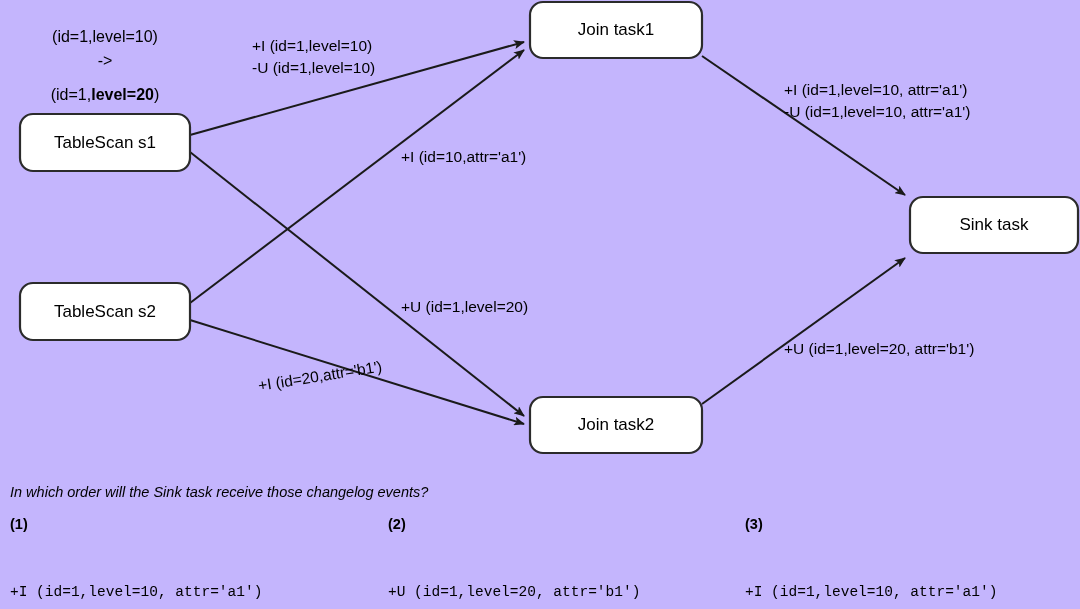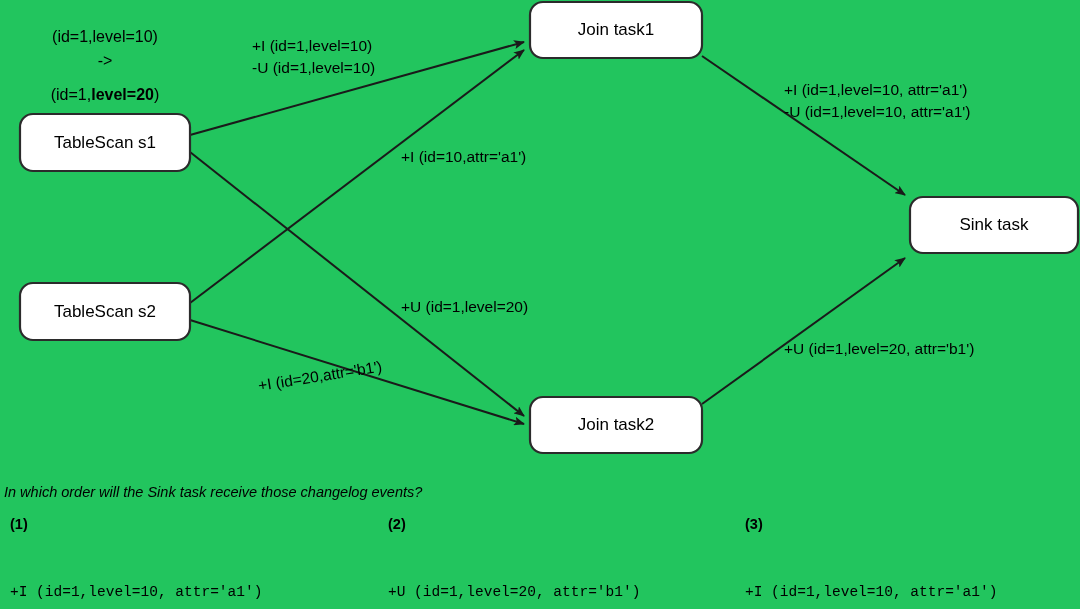--- a/index.html
+++ b/index.html
@@ -9,21 +9,21 @@
   }
   body {
     font-family: "Liberation Sans", sans-serif;
     color: #000000;
   }
   #page {
     position: relative;
     width: 1080px;
     height: 609px;
     overflow: hidden;
-    background: #22c55e;
+    background: #c4b5fd;
   }
   #diagram-svg {
     position: absolute;
     left: 0;
     top: 0;
     width: 1080px;
     height: 470px;
   }
   .node-box {
     fill: #ffffff;
@@ -51,21 +51,21 @@
     font-family: "Liberation Sans", sans-serif;
     font-size: 16px;
     fill: #000000;
     text-anchor: middle;
   }
   .annot-bold {
     font-weight: bold;
   }
   #question {
     position: absolute;
-    left: 4px;
+    left: 10px;
     top: 484px;
     font-size: 14.5px;
     font-style: italic;
     font-family: "Liberation Sans", sans-serif;
     white-space: nowrap;
   }
   .answer-col {
     position: absolute;
     top: 516px;
   }

